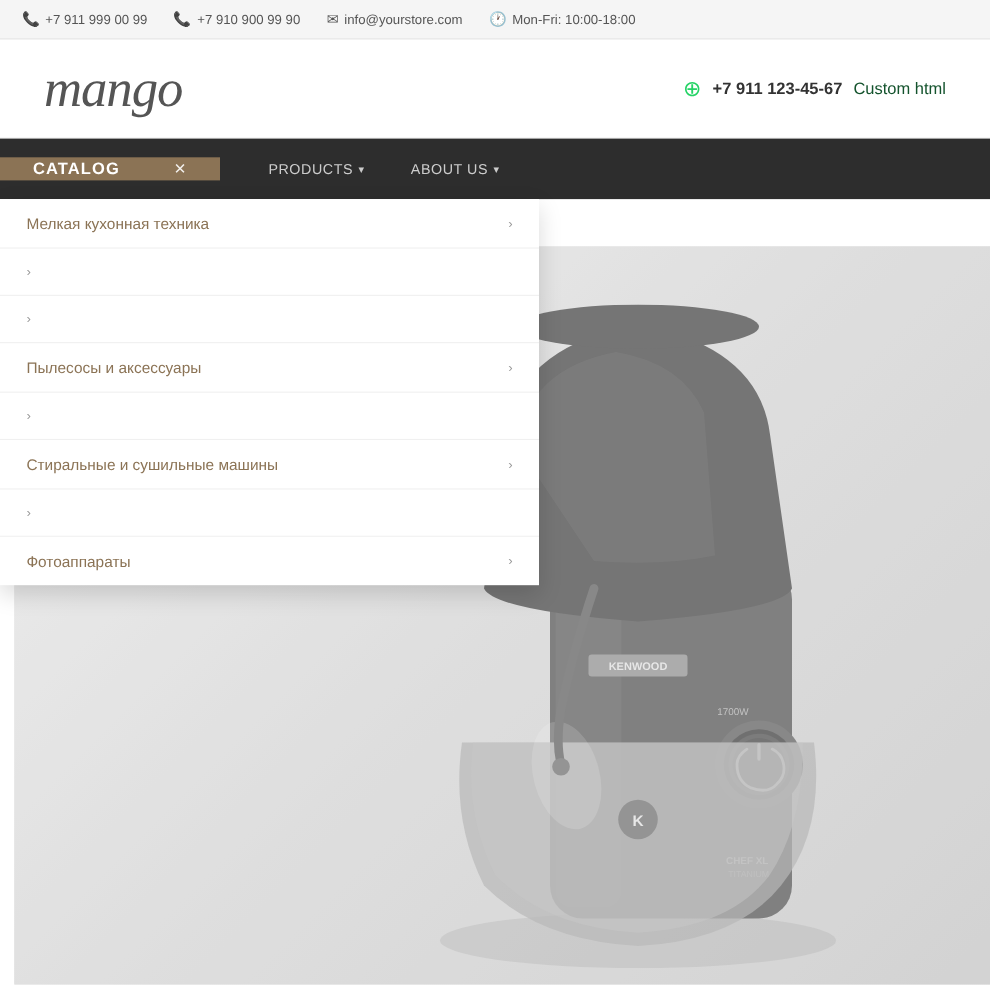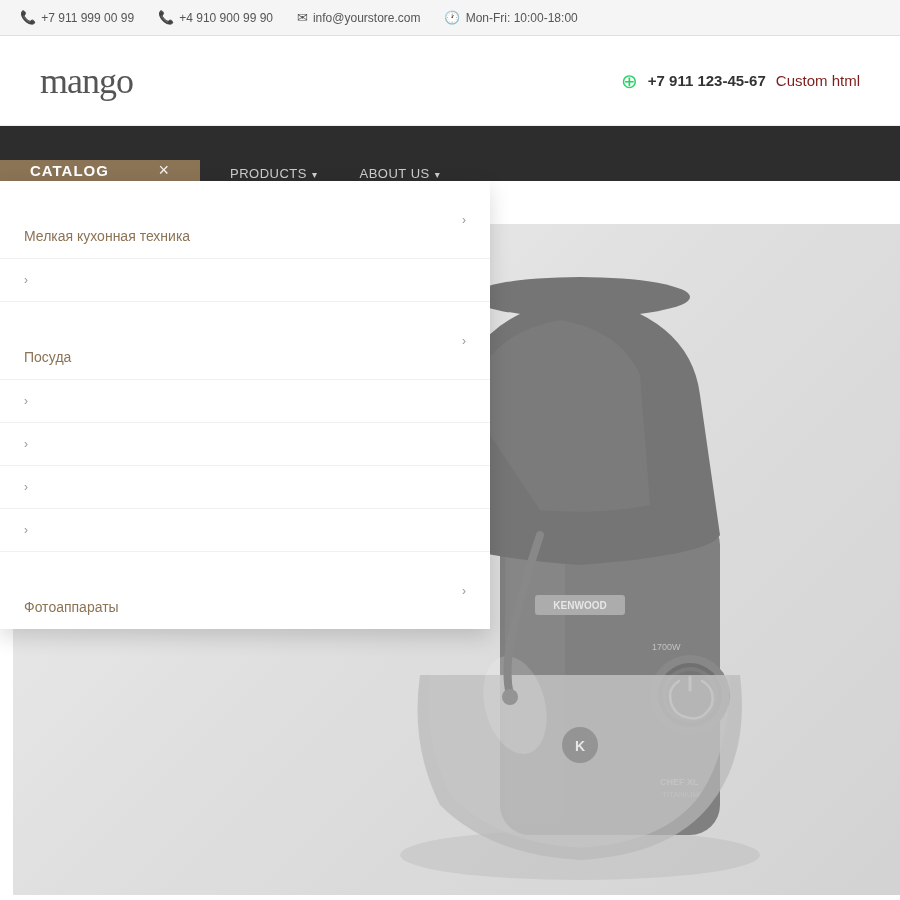--- a/index.html
+++ b/index.html
@@ -39,51 +39,52 @@
     .header {
       height: 90px;
       display: flex;
       align-items: center;
       padding: 0 40px;
       background: #fff;
       border-bottom: 1px solid #eee;
       justify-content: space-between;
     }
     .logo {
-      font-size: 36px;
+      font-size: 48px;
       font-weight: 300;
       color: #555;
       letter-spacing: -1px;
       font-family: Georgia, serif;
+      font-style: italic;
     }
     .header-right {
       display: flex;
       align-items: center;
       gap: 10px;
       font-size: 15px;
       color: #333;
     }
     .whatsapp-icon {
       color: #25D366;
       font-size: 20px;
     }
     .header-phone {
       font-weight: bold;
       color: #333;
     }
     .header-custom {
-      color: #7f1d1d;
+      color: #14532d;
     }
 
     
     .nav-bar {
       background: #2d2d2d;
       height: 55px;
       display: flex;
-      align-items: flex-end;
+      align-items: center;
       position: relative;
       z-index: 10;
     }
 
     .nav-catalog-btn {
       background: #8B7355;
       color: #fff;
       font-weight: bold;
       font-size: 15px;
       letter-spacing: 1px;
@@ -101,21 +102,21 @@
       margin-left: auto;
       font-size: 18px;
       font-weight: normal;
       opacity: 0.9;
     }
 
     .nav-items {
       display: flex;
       align-items: center;
       flex: 1;
-      padding: 0 14px;
+      padding: 0 28px;
       gap: 10px;
     }
     .nav-item {
       color: #ccc;
       font-size: 13px;
       letter-spacing: 0.5px;
       padding: 0 16px;
       height: 100%;
       display: flex;
       align-items: center;
@@ -150,21 +151,20 @@
       font-size: 14px;
     }
     .catalog-menu-item:last-child {
       border-bottom: none;
       padding-left: 24px;
     }
     .catalog-menu-item a {
       color: #8B7355;
       text-decoration: none;
       flex: 1;
-      margin-top: 33px;
     }
     .menu-arrow {
       color: #999;
       font-size: 12px;
     }
 
     
     .breadcrumb-area {
       padding: 14px 40px;
       font-size: 13px;
@@ -229,21 +229,21 @@
 </head>
 <body>
 
 <div class="top-bar">
   <div class="top-bar-item">
     <span class="top-bar-icon">📞</span>
     <span>+7 911 999 00 99</span>
   </div>
   <div class="top-bar-item">
     <span class="top-bar-icon">📞</span>
-    <span>+4 910 900 99 90</span>
+    <span>+7 910 900 99 90</span>
   </div>
   <div class="top-bar-item">
     <span class="top-bar-icon">✉</span>
     <span>info@yourstore.com</span>
   </div>
   <div class="top-bar-item">
     <span class="top-bar-icon">🕐</span>
     <span>Mon-Fri: 10:00-18:00</span>
   </div>
 </div>
@@ -275,30 +275,31 @@
 
   <div class="catalog-dropdown">
     <div class="catalog-menu-item">
       <a>Мелкая кухонная техника</a>
       <span class="menu-arrow">›</span>
     </div>
     <div class="catalog-menu-item">
       <span class="menu-arrow">›</span>
     </div>
     <div class="catalog-menu-item">
-      <a>Посуда</a>
-      <span class="menu-arrow">›</span>
-    </div>
-    <div class="catalog-menu-item">
-      <span class="menu-arrow">›</span>
-    </div>
-    <div class="catalog-menu-item">
-      <span class="menu-arrow">›</span>
-    </div>
-    <div class="catalog-menu-item">
+      <span class="menu-arrow">›</span>
+    </div>
+    <div class="catalog-menu-item">
+      <a>Пылесосы и аксессуары</a>
+      <span class="menu-arrow">›</span>
+    </div>
+    <div class="catalog-menu-item">
+      <span class="menu-arrow">›</span>
+    </div>
+    <div class="catalog-menu-item">
+      <a>Стиральные и сушильные машины</a>
       <span class="menu-arrow">›</span>
     </div>
     <div class="catalog-menu-item">
       <span class="menu-arrow">›</span>
     </div>
     <div class="catalog-menu-item">
       <a>Фотоаппараты</a>
       <span class="menu-arrow">›</span>
     </div>
   </div>

